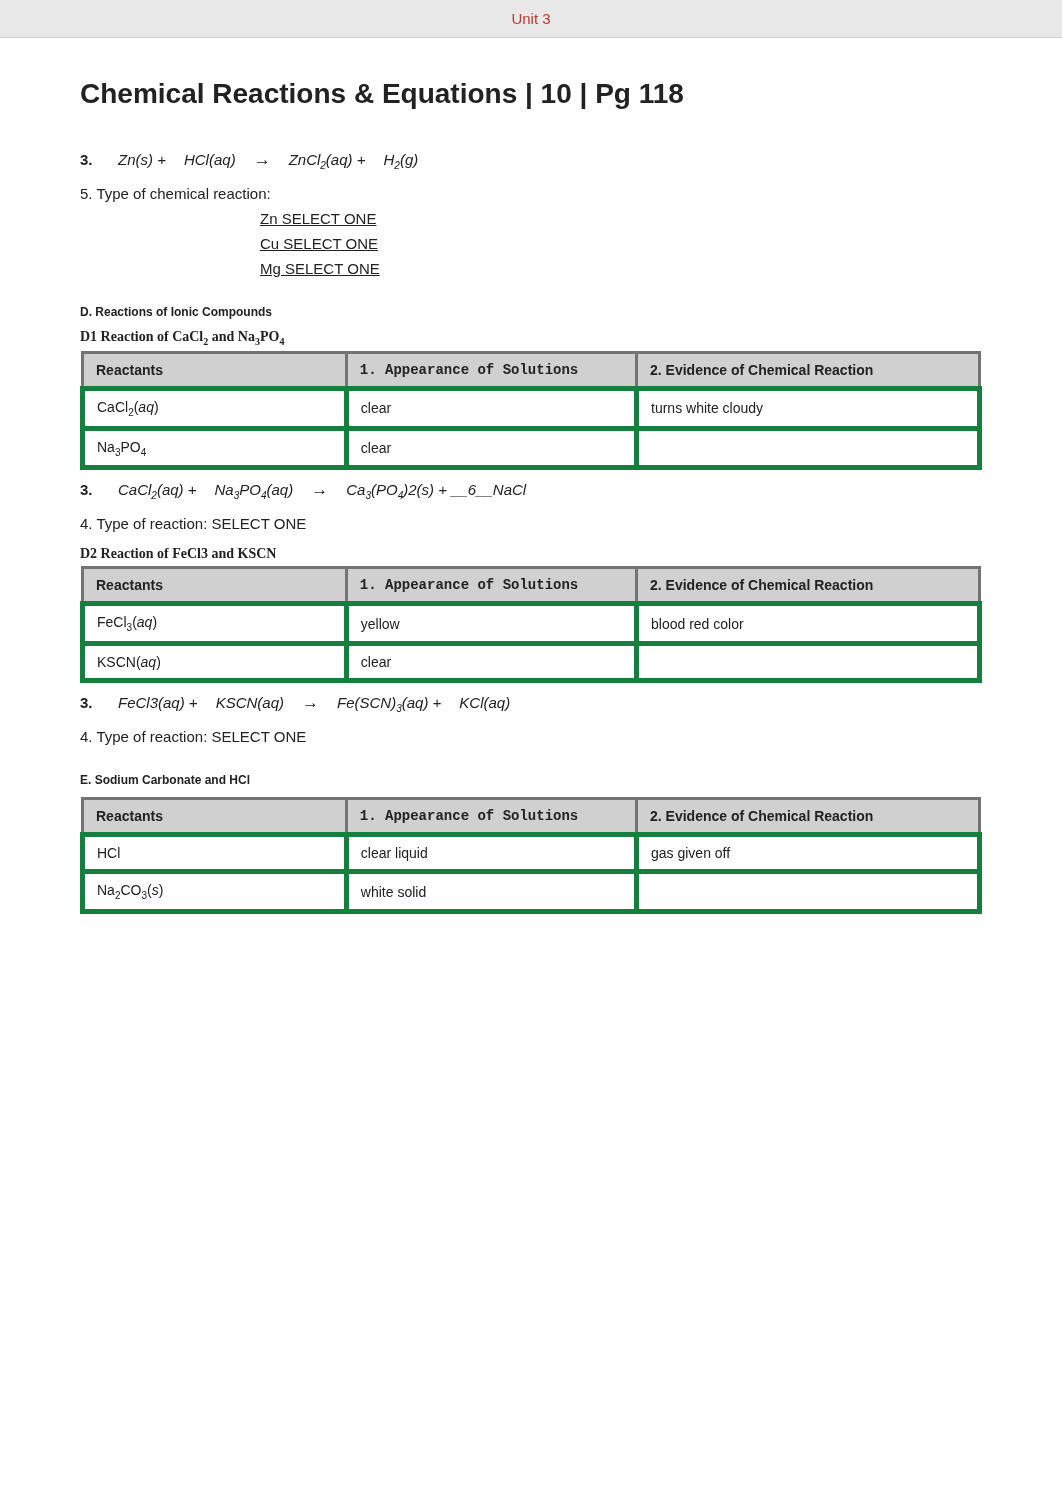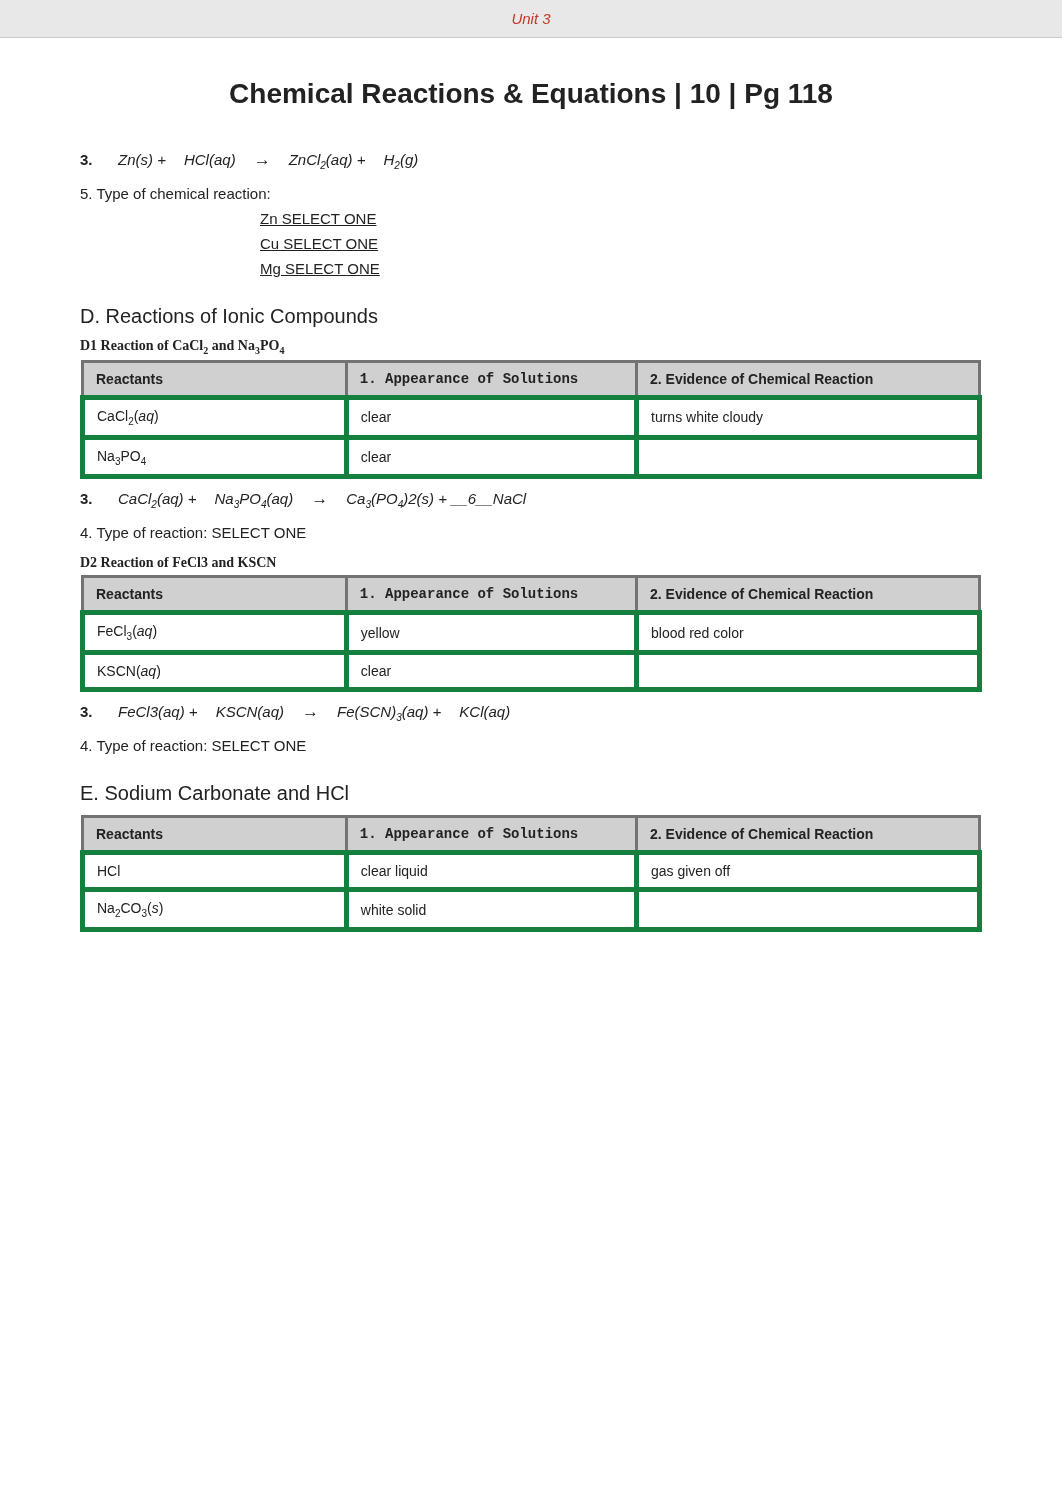--- a/index.html
+++ b/index.html
@@ -10,31 +10,29 @@
       color: #222;
       width: 1062px;
       min-height: 1506px;
       padding: 0;
     }
     .top-bar {
       background: #e8e8e8;
       text-align: center;
       padding: 10px 0;
       border-bottom: 1px solid #ccc;
-      font-style: italic;
     }
     .top-bar span {
       color: #c0392b;
       font-size: 15px;
     }
     .main-content {
       padding: 30px 80px 60px 80px;
     }
     .page-title {
-      text-align: center;
       font-size: 28px;
       font-weight: bold;
       margin-bottom: 40px;
       margin-top: 10px;
     }
     .equation-row {
       display: flex;
       align-items: baseline;
       gap: 18px;
       margin-bottom: 14px;
@@ -51,22 +49,22 @@
     .section-label {
       margin-bottom: 8px;
       margin-top: 10px;
     }
     .select-block {
       margin-left: 180px;
       margin-bottom: 8px;
       text-decoration: underline;
     }
     .subsection-heading {
-      font-weight: normal;
-      font-size: 20px;
+      font-weight: bold;
+      font-size: 12px;
       margin-top: 28px;
       margin-bottom: 10px;
     }
     .reaction-heading {
       font-weight: bold;
       font-size: 14px;
       margin-bottom: 4px;
       margin-top: 1px;
       font-family: Liberation Serif, serif;
     }

